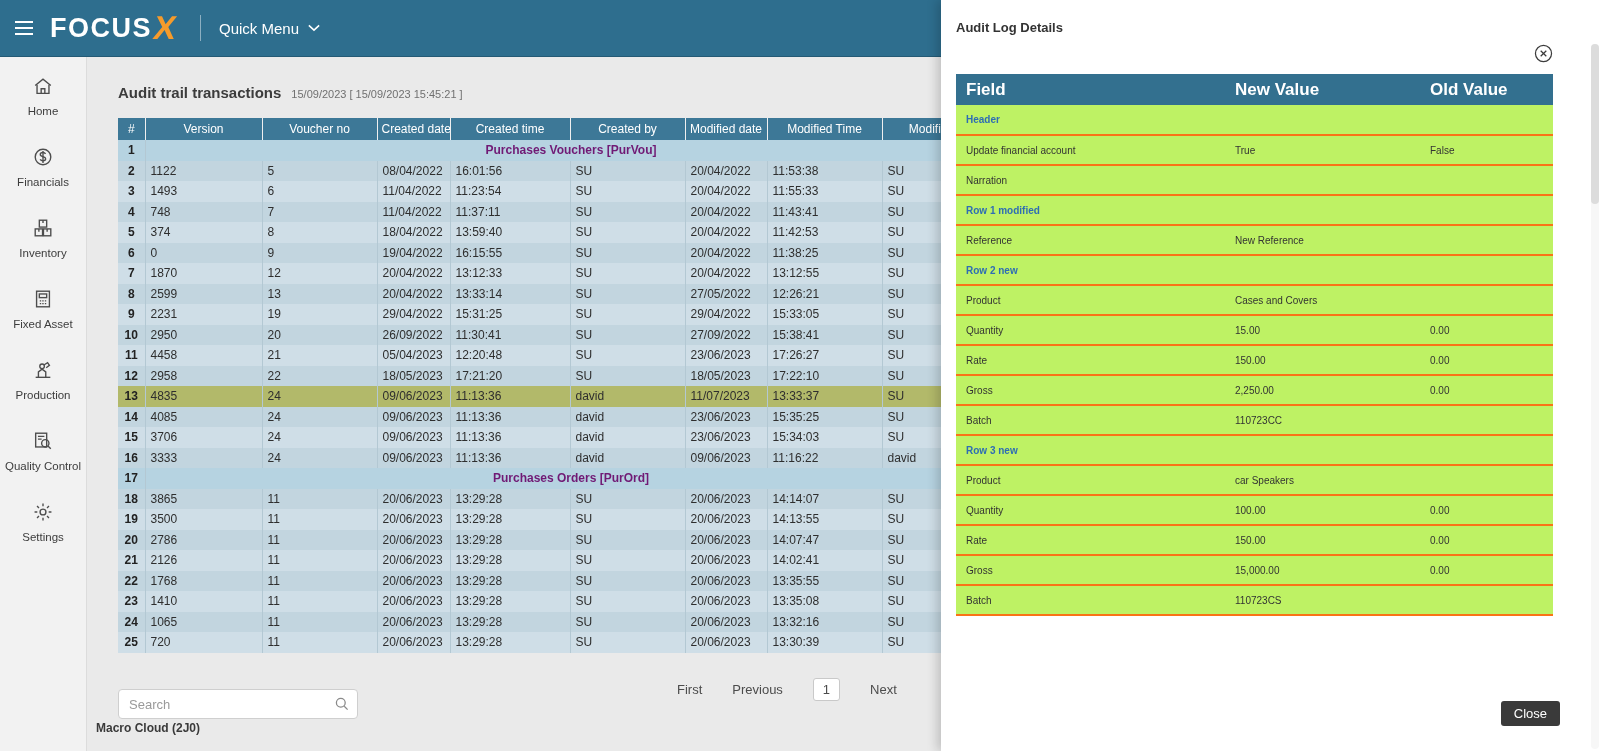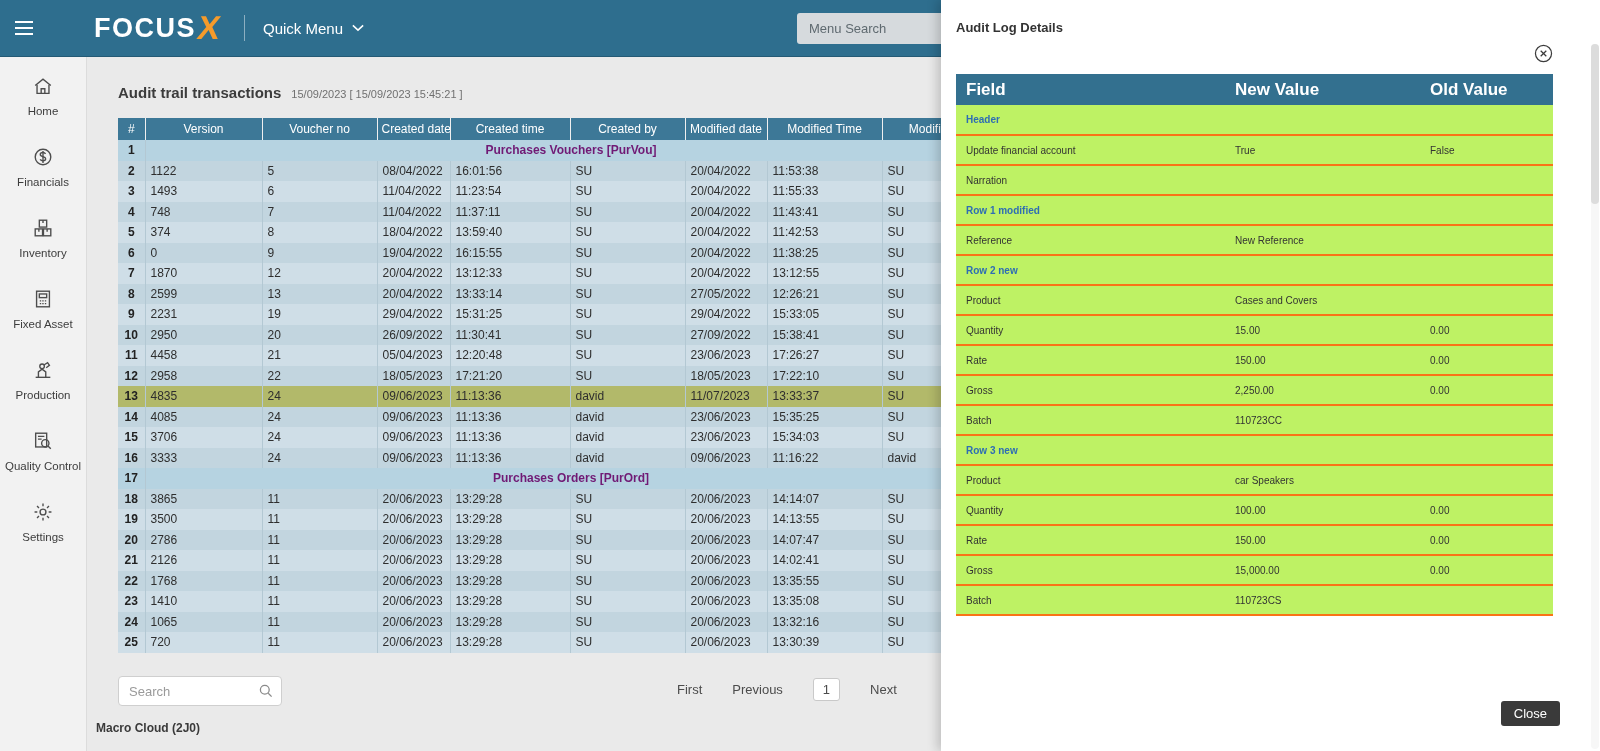--- a/index.html
+++ b/index.html
@@ -10,21 +10,21 @@
   }
 
   
   .topbar {
     position:absolute; left:0; top:0; width:1600px; height:57px;
     background:#2e6e8e; display:flex; align-items:center;
     border-bottom:1px solid #245a75;
   }
   .hamburger { margin-left:14px; cursor:pointer; display:flex; align-items:center; }
   .logo { margin-left:16px; display:flex; align-items:center; cursor:default; }
-  .logo-text { font-weight:800; font-size:27px; color:#fff; letter-spacing:1.5px;margin-left:44px; }
+  .logo-text { font-weight:800; font-size:27px; color:#fff; letter-spacing:1.5px; }
   .logo-x { color:#f59b2b; font-weight:800; font-size:33px; margin-left:2px; display:inline-block; transform:skewX(-10deg); }
   .topbar-divider { margin-left:24px; width:1px; height:26px; background:rgba(255,255,255,.45); }
   .quick-menu { margin-left:18px; color:#ffffff; font-size:15px; display:flex; align-items:center; gap:9px; cursor:pointer; }
   .menu-search {
     position:absolute; left:797px; top:13px; width:230px; height:31px;
     background:#d6dadd; border:none; border-radius:3px; padding:0 12px;
     font-size:13px; color:#444; font-family:"Liberation Sans",sans-serif;
   }
   .menu-search::placeholder { color:#5f6a70; opacity:1; }
 
@@ -67,21 +67,21 @@
     font-size:12px; color:#2e2e2e; height:20.5px; padding:0 5px;
     border-right:1px solid #b3c8d3; overflow:hidden; white-space:nowrap;
   }
   .audit-table tr.rA { background:#cfdee7; }
   .audit-table tr.rB { background:#c2d5df; }
   .audit-table tr.grp-row { background:#b6d3e1; }
   .audit-table tr.hl { background:#b2b96a; }
   .audit-table td.cnum { text-align:center; font-weight:bold; color:#222; }
   .audit-table td.grp { text-align:center; font-weight:bold; color:#701a75; }
 
-  .table-search-wrap { position:absolute; left:31px; top:619px; width:164px; height:30px; }
+  .table-search-wrap { position:absolute; left:31px; top:632px; width:240px; height:30px; }
   .table-search {
     width:100%; height:100%; background:#fff; border:1px solid #cfcfcf; border-radius:4px;
     padding:0 30px 0 10px; font-size:13px; color:#444; font-family:"Liberation Sans",sans-serif;
   }
   .table-search::placeholder { color:#9a9a9a; opacity:1; }
   .table-search-icon { position:absolute; right:8px; top:7px; cursor:pointer; }
 
   .pagination { position:absolute; left:590px; top:621px; display:flex; align-items:center; gap:30px; }
   .page-btn { font-size:13px; color:#4c4c4c; cursor:pointer; background:none; border:none; padding:0; font-family:"Liberation Sans",sans-serif; }
   .page-btn.page-num { background:#fff; border:1px solid #c9c9c9; border-radius:3px; padding:3px 9px; }
@@ -139,21 +139,20 @@
   </div>
   <div class="topbar-divider"></div>
   <div class="quick-menu">
     <span>Quick Menu</span>
     <span style="line-height:0">
       <svg viewBox="0 0 14 8" width="12" height="8">
           <path d="M1 1l6 5.5L13 1" fill="none" stroke="#fff" stroke-width="1.8"></path>
         </svg>
     </span>
   </div>
-  <input class="menu-search" placeholder="Menu Search" style="">
 </div>
 
 <div class="sidebar">
     <div class="sb-item">
       <span class="sb-icon">
         <svg viewBox="0 0 24 24" width="22" height="22">
           <g fill="none" stroke="#4d4d4d" stroke-width="1.5">
             <path d="M3.5 11.5 12 4.5l8.5 7"></path>
             <path d="M5.5 10.5V20h13v-9.5"></path>
             <path d="M10 20v-5h4v5"></path>

